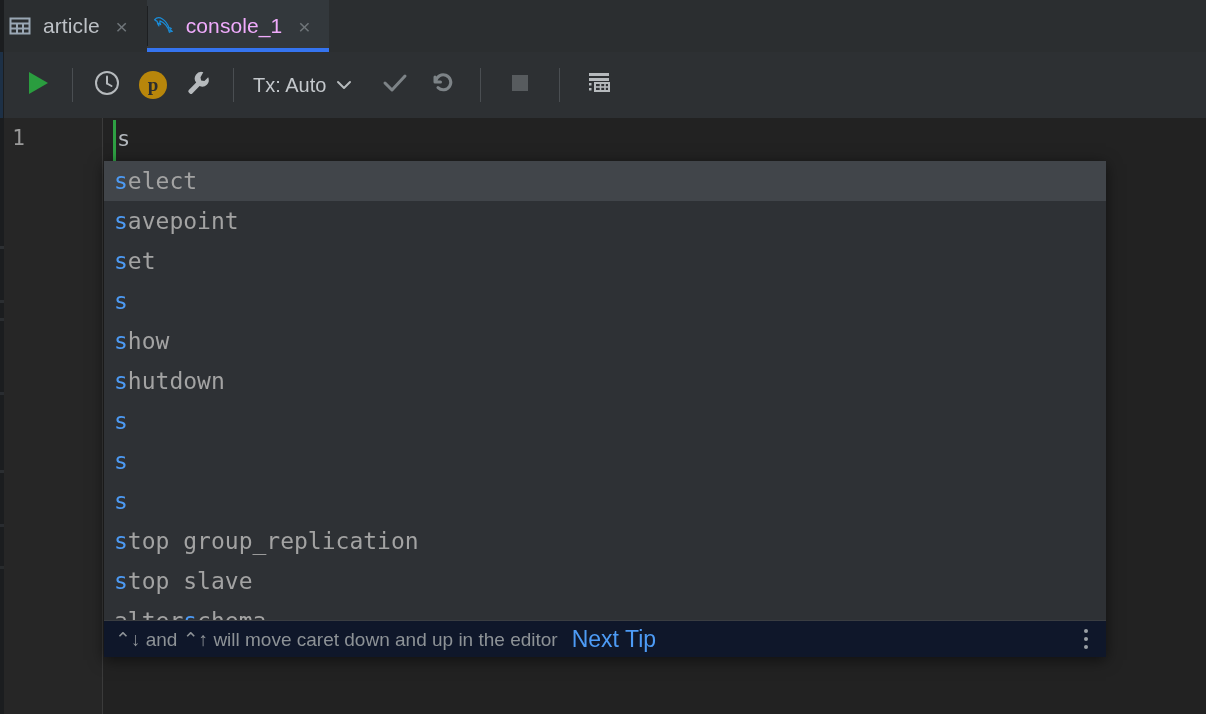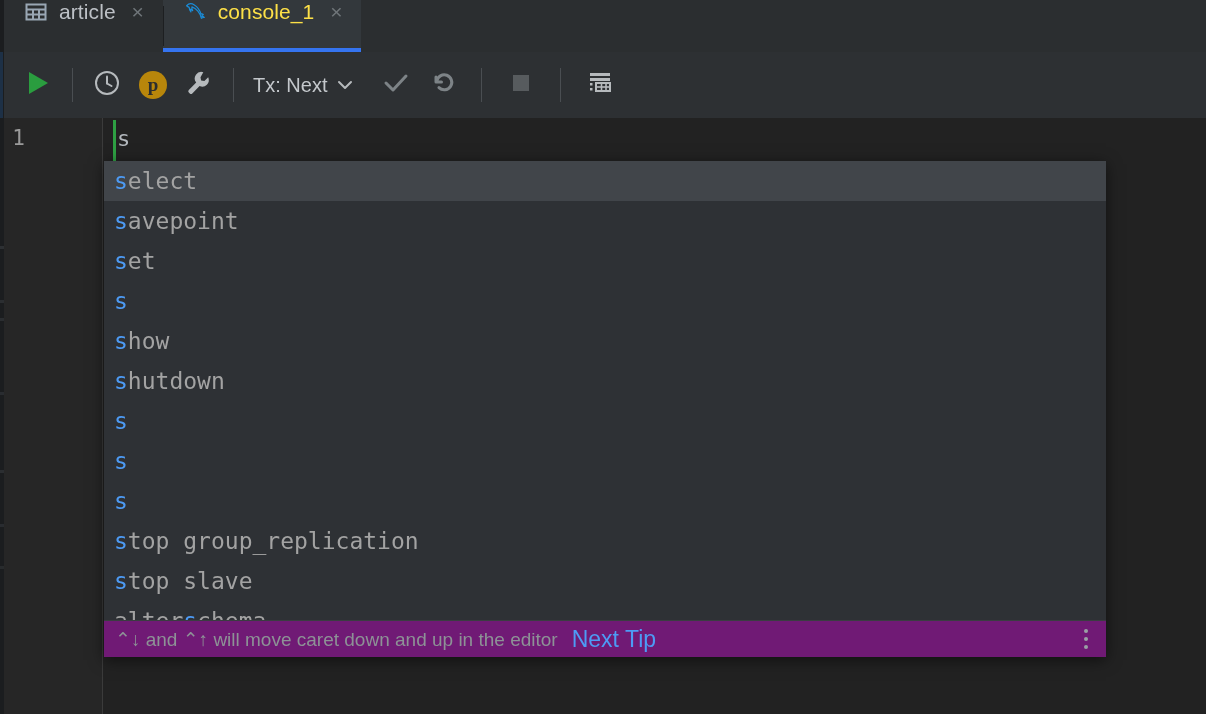--- a/index.html
+++ b/index.html
@@ -53,41 +53,42 @@
     align-items: stretch;
   }
   .tabbar-bg-fill {
     position: absolute;
     left: 0; top: 0; right: 0; bottom: 0;
     background: #2b2e30;
   }
   .tab {
     position: relative;
     display: flex;
+    align-items: center;
     gap: 11px;
-    padding: 0 14px 0 20px;
+    padding: 0 14px 0 4px;
     height: 52px;
     box-sizing: border-box;
     cursor: default;
   }
   .tab.inactive { background: #2b2e30; }
   .tab.active { background: #33383c; }
   .tab .tab-underline {
     position: absolute;
     left: 0; right: 0; bottom: 0;
     height: 4px;
     background: #3574f0;
   }
   .tab-label {
     font-size: 21px;
     color: #bdc1c6;
     letter-spacing: 0.1px;
     white-space: nowrap;
   }
-  .tab.active .tab-label { color: #fde047; }
+  .tab.active .tab-label { color: #f0abfc; }
   .tab-close {
     font-size: 21px;
     line-height: 1;
     color: #6f7579;
     width: 22px; height: 22px;
     display: flex; align-items: center; justify-content: center;
     cursor: pointer;
   }
   .tab-icon {
     width: 24px; height: 24px;
@@ -236,21 +237,21 @@
     position: absolute;
     left: 0; right: 0;
     top: 459px;
     height: 1px;
     background: #3a3d41;
   }
   .tipbar {
     position: absolute;
     left: 0; top: 460px;
     width: 1002px; height: 36px;
-    background: #701a75;
+    background: #0f172a;
     display: flex;
     align-items: center;
     padding: 0 13px 0 11px;
     box-sizing: border-box;
     gap: 14px;
   }
   .tip-text {
     font-size: 19px;
     color: #8d9296;
     white-space: nowrap;
@@ -357,21 +358,21 @@
           <path d="M17.3 2.2 a6.6 6.6 0 0 0 -7.1 10.4 L2.8 19.9 a1.8 1.8 0 0 0 0 2.5 l1 1 a1.8 1.8 0 0 0 2.5 0 l7.3 -7.3 a6.6 6.6 0 0 0 8.6 -8.8 l-3.8 3.8 -3.3 -0.6 -0.6 -3.3 Z" fill="#b6babd"></path>
         </svg>
       </span>
     </div>
 
     <div class="tb-gap-s"></div>
     <div class="tb-divider"></div>
     <div class="tb-gap-l"></div>
 
     <div class="tb-text">
-      <span>Tx: Next</span>
+      <span>Tx: Auto</span>
       <span>
         <svg width="18" height="14" viewBox="0 0 18 14">
             <polyline points="3,4 9,10 15,4" fill="none" stroke="#b6babd" stroke-width="2" stroke-linecap="round" stroke-linejoin="round"></polyline>
           </svg>
       </span>
     </div>
 
     <div class="tb-gap-l"></div>
 
     <div class="tb-btn">

